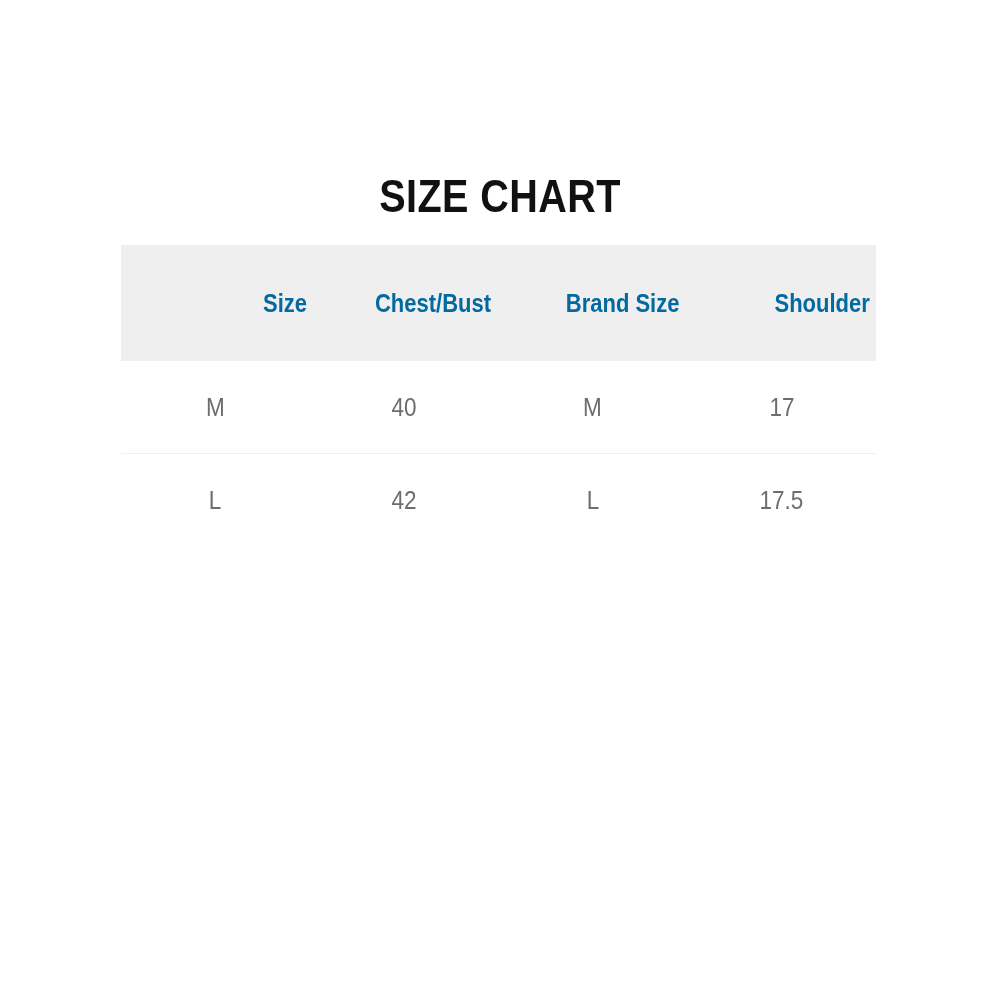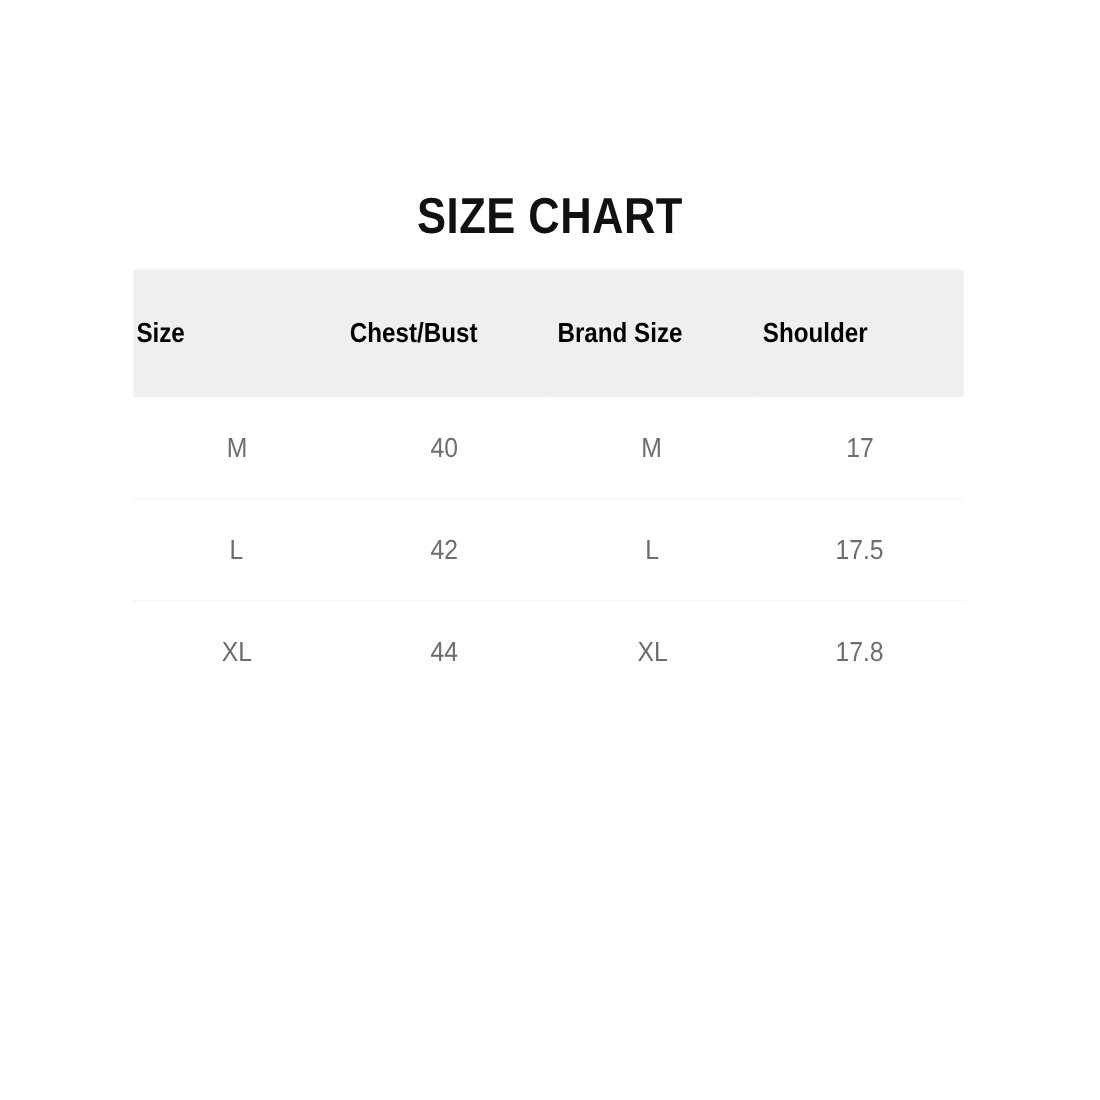--- a/index.html
+++ b/index.html
@@ -54,26 +54,26 @@
   }
 
   
   .size-table thead tr {
     background: #efefef;
   }
   .size-table thead th {
     height: 116px;
     padding: 0;
     margin: 15px;
-    text-align: left;
+    text-align: right;
     vertical-align: middle;
     font-family: "Liberation Sans", sans-serif;
     font-size: 25px;
     font-weight: 700;
-    color: #000000;
+    color: #0369a1;
     border: none;
     white-space: nowrap;
   }
   .size-table thead th .hlabel {
     display: inline-block;
     transform: scaleX(0.88);
     transform-origin: 50% 50%;
   }
 
   
@@ -137,22 +137,16 @@
         <td><span class="clabel">40</span></td>
         <td><span class="clabel">M</span></td>
         <td><span class="clabel">17</span></td>
       </tr>
       <tr>
         <td><span class="clabel">L</span></td>
         <td><span class="clabel">42</span></td>
         <td><span class="clabel">L</span></td>
         <td><span class="clabel">17.5</span></td>
       </tr>
-      <tr>
-        <td><span class="clabel">XL</span></td>
-        <td><span class="clabel">44</span></td>
-        <td><span class="clabel">XL</span></td>
-        <td><span class="clabel">17.8</span></td>
-      </tr>
     </tbody>
   </table>
 
 </div>
 
 </body></html>

